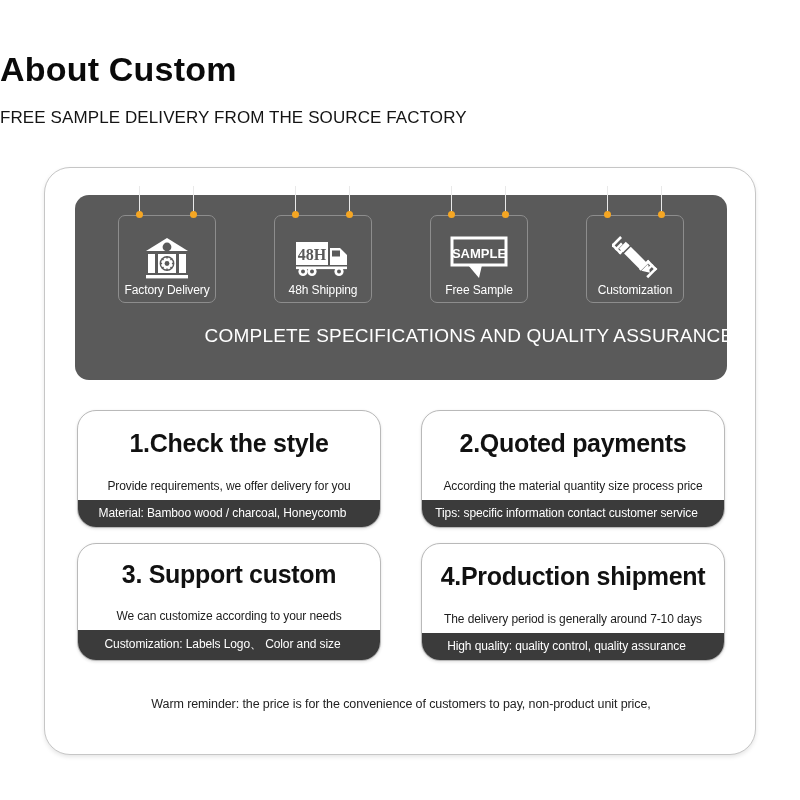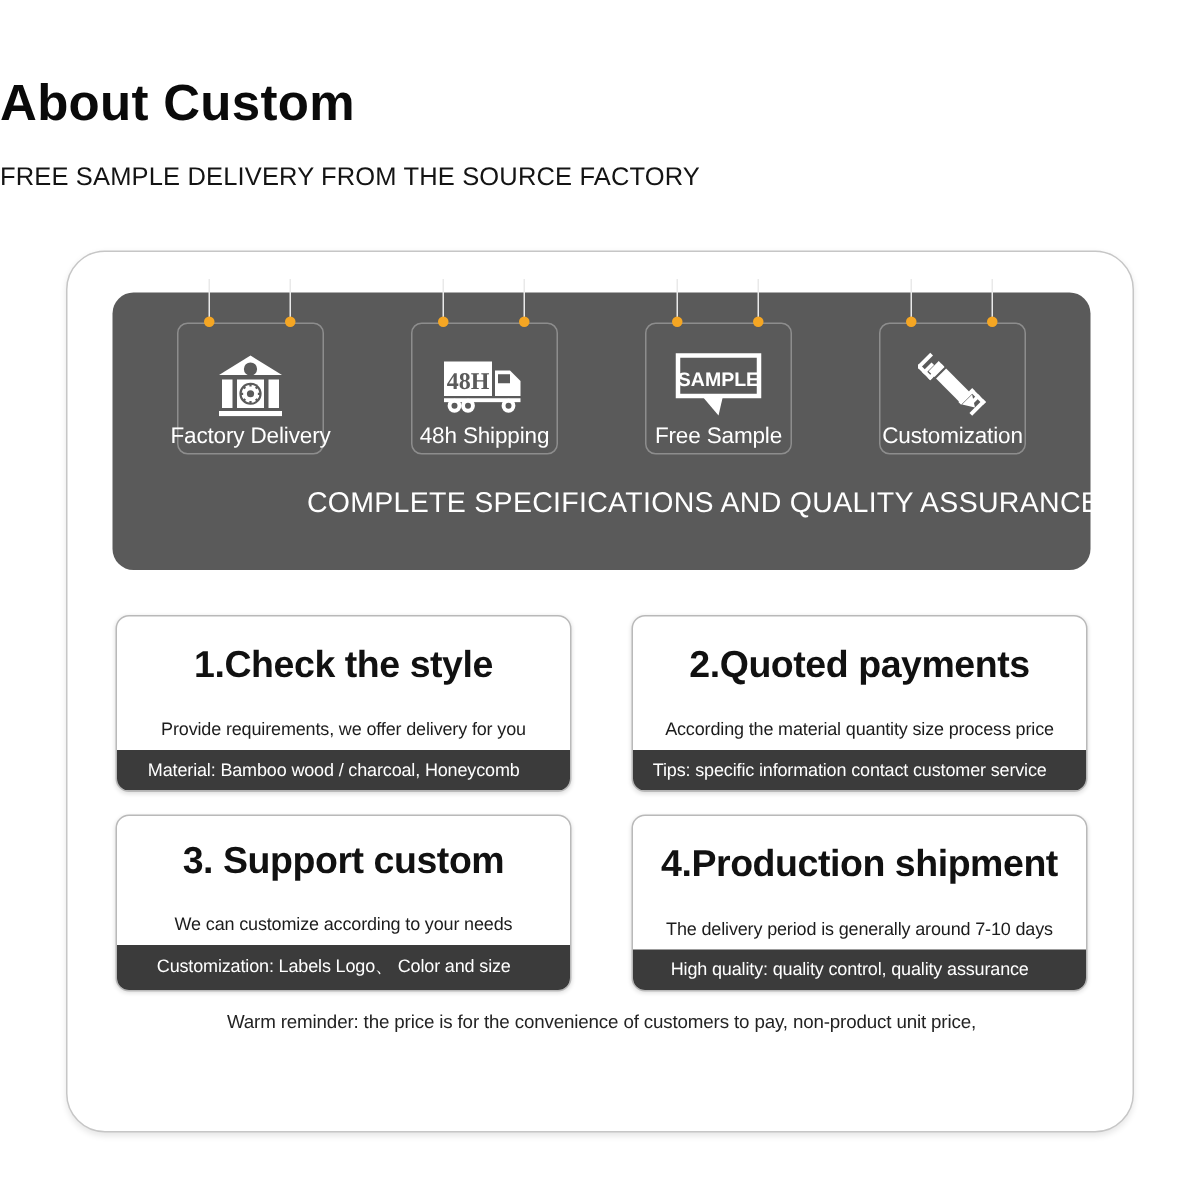--- a/index.html
+++ b/index.html
@@ -118,21 +118,21 @@
     justify-content: center;
     padding-top: 14px;
   }
   .badge-icon {
     height: 46px;
     display: flex;
     align-items: center;
     justify-content: center;
   }
   .badge-label {
-    font-size: 15px;
+    font-size: 12px;
     color: #ffffff;
     text-align: center;
     margin-top: 2px;
     letter-spacing: -0.1px;
     white-space: nowrap;
   }
 
   .hero-banner {
     position: absolute;
     left: 0;
@@ -153,21 +153,21 @@
     display: flex;
     flex-wrap: wrap;
     justify-content: space-between;
   }
   .card {
     width: 304px;
     height: 118px;
     margin-bottom: 15px;
     box-sizing: border-box;
     border: 1px solid #b9b9b9;
-    border-radius: 9px;
+    border-radius: 19px;
     background: #ffffff;
     overflow: hidden;
     position: relative;
     display: flex;
     flex-direction: column;
     box-shadow: 0 1px 3px rgba(0,0,0,0.13);
   }
   .card-title {
     flex: 1;
     display: flex;
@@ -192,21 +192,21 @@
     font-size: 12px;
     text-align: center;
     padding: 6px 13px 7px 0;
     letter-spacing: -0.1px;
   }
 
   
   .note {
     position: absolute;
     left: 0;
-    top: 497px;
+    top: 520px;
     width: 712px;
     text-align: center;
   }
   .note-line {
     font-size: 12.5px;
     color: #232323;
     line-height: 32px;
     letter-spacing: -0.1px;
   }
 </style>

